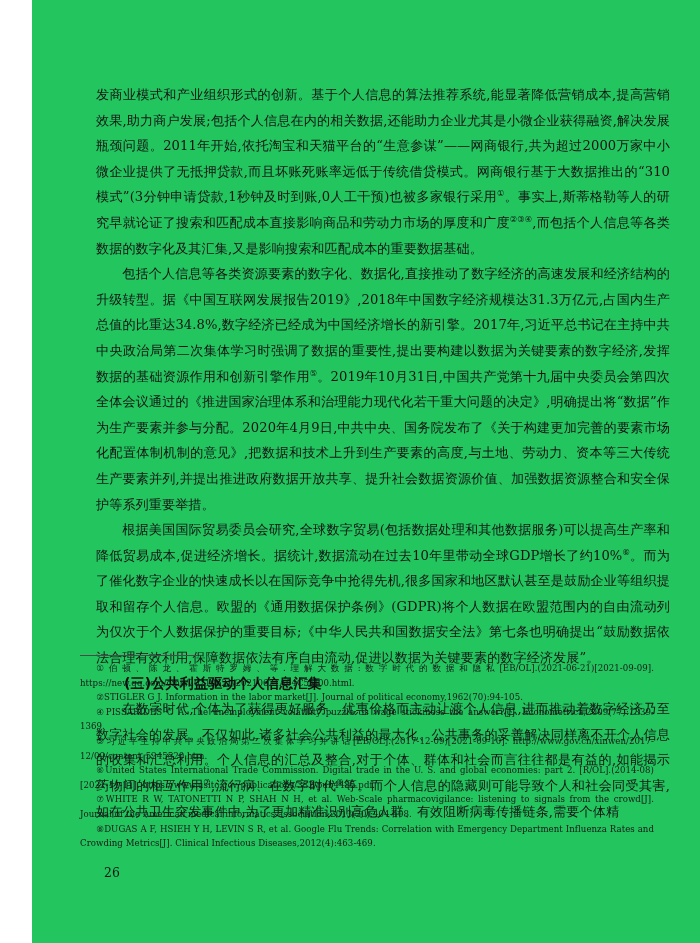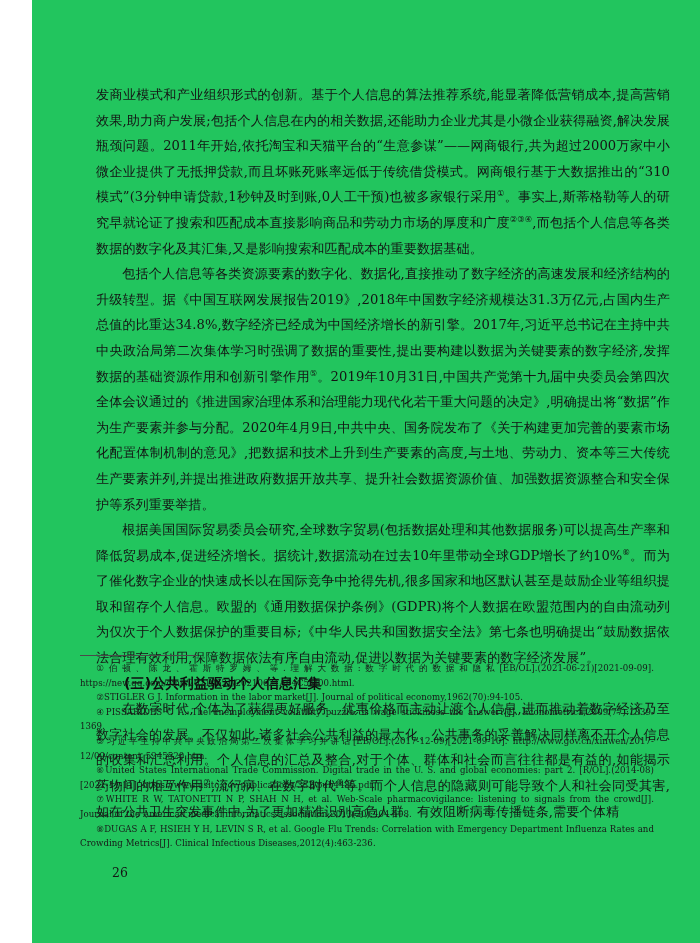--- a/index.html
+++ b/index.html
@@ -81,21 +81,21 @@
     color: #181818;
     font-family: "DejaVu Serif", "Liberation Serif", serif;
     letter-spacing: 0.05px;
   }
   .fn .marker {
     letter-spacing: 0;
   }
   
   .page-number {
     position: absolute;
-    left: 80px;
+    left: 72px;
     top: 865px;
     font-size: 12.4px;
     line-height: 16px;
     color: #151515;
     font-family: "DejaVu Serif", "Liberation Serif", serif;
   }
 </style>
 </head>
 <body>
 
@@ -124,18 +124,18 @@
 
 
     <p class="fn"><span class="marker">④</span><span>PISSARIDES C A. The unemployment volatility puzzle: is wage stickiness the answer?[J]. Econometrica,2009(77):1339-1369.</span></p>
 
     <p class="fn"><span class="marker">⑤</span><span>习近平主持中共中央政治局第二次集体学习并讲话[EB/OL].(2017-12-09)[2021-09-10]. http://www.gov.cn/xinwen/2017-12/09/content_5245520.htm.</span></p>
 
     <p class="fn"><span class="marker">⑥</span><span>United States International Trade Commission. Digital trade in the U. S. and global economies: part 2. [R/OL].(2014-08)[2021-11-11]. https://www.usitc.gov/publications/332/pub4485.pdf.</span></p>
 
     <p class="fn"><span class="marker">⑦</span><span>WHITE R W, TATONETTI N P, SHAH N H, et al. Web-Scale pharmacovigilance: listening to signals from the crowd[J]. Journal of the American medical informatics association,2013(20):404-408.</span></p>
 
-    <p class="fn"><span class="marker">⑧</span><span>DUGAS A F, HSIEH Y H, LEVIN S R, et al. Google Flu Trends: Correlation with Emergency Department Influenza Rates and Crowding Metrics[J]. Clinical Infectious Diseases,2012(4):463-236.</span></p>
+    <p class="fn"><span class="marker">⑧</span><span>DUGAS A F, HSIEH Y H, LEVIN S R, et al. Google Flu Trends: Correlation with Emergency Department Influenza Rates and Crowding Metrics[J]. Clinical Infectious Diseases,2012(4):463-469.</span></p>
   </div>
 
   <div class="page-number">26</div>
 
 </div>
 
 </body></html>

